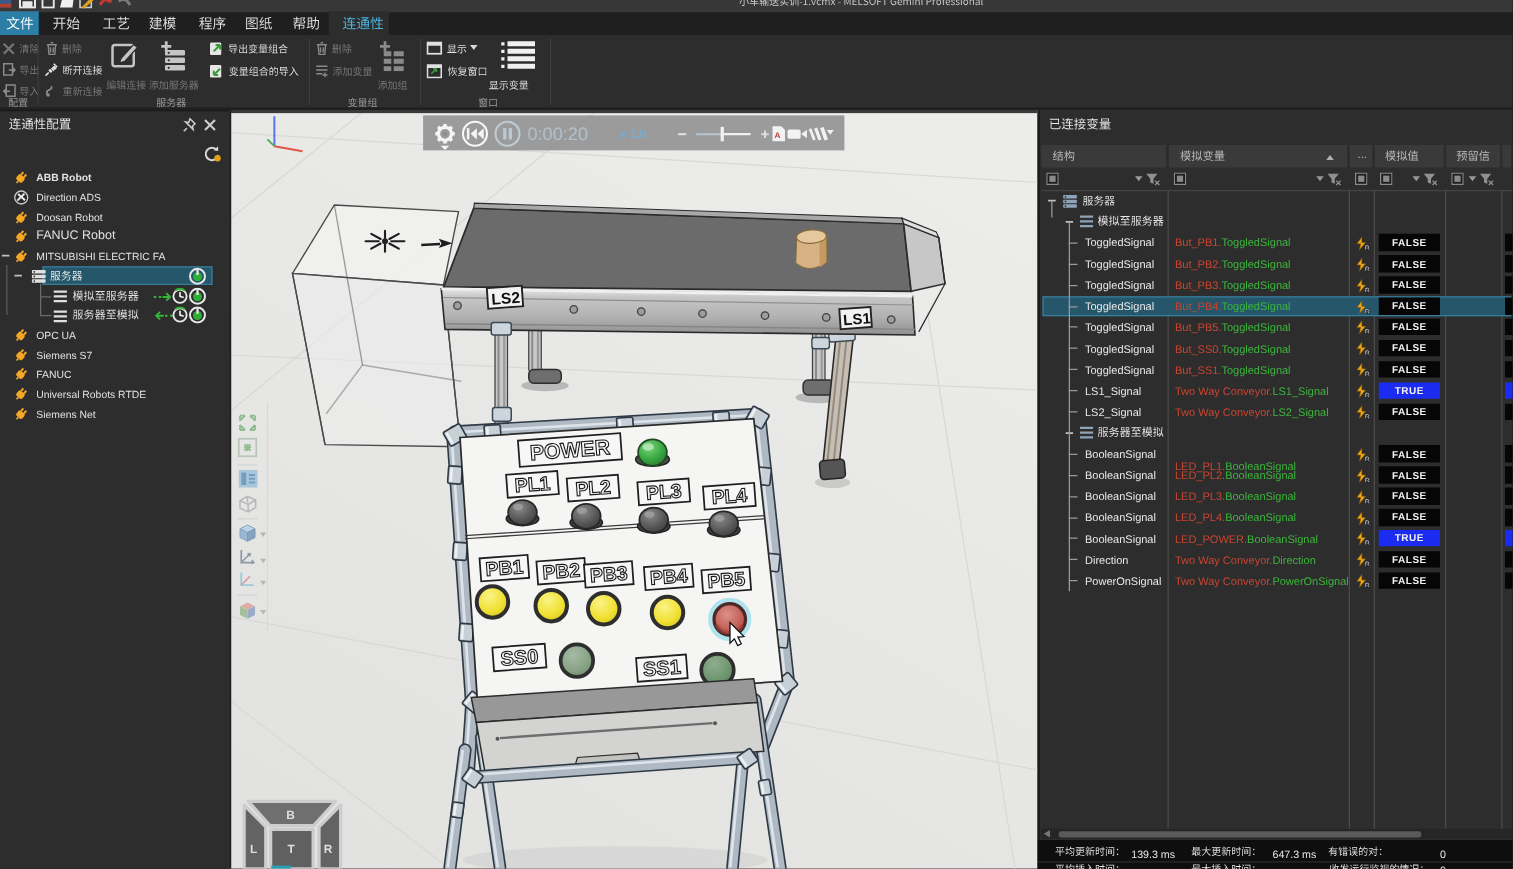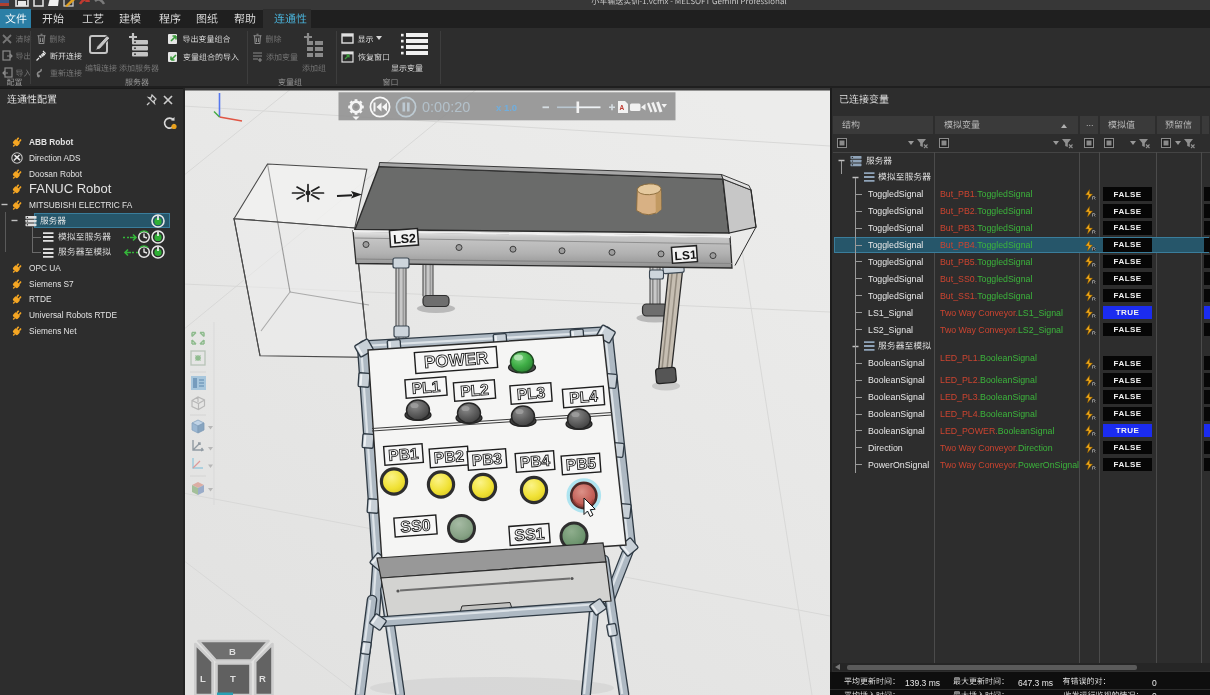--- a/index.html
+++ b/index.html
@@ -243,21 +243,21 @@
     </g>
   </svg>
 <div style="position:absolute;left:29px;top:168.70000000000002px;font-size:8.3px;line-height:10.3px;color:#e2e2e2;font-weight:400;white-space:pre;">Doosan Robot</div>
 <svg style="position:absolute;left:11px;top:183.4px;" width="12" height="12" viewBox="0 0 12 12">
     <g transform="rotate(40 6 6)">
       <rect x="2.9" y="4.3" width="6.2" height="5.4" rx="1.6" fill="#f5a623"></rect>
       <path d="M4.5 4.3 L4.5 1.6 M7.5 4.3 L7.5 1.6" stroke="#f5a623" stroke-width="1.6"></path>
       <path d="M6 9.7 L6 11.8" stroke="#f5a623" stroke-width="1.4"></path>
     </g>
   </svg>
-<div style="position:absolute;left:29px;top:184.4px;font-size:13px;line-height:10.3px;color:#e2e2e2;font-weight:400;white-space:pre;">FANUC Robot</div>
+<div style="position:absolute;left:29px;top:184.4px;font-size:10px;line-height:10.3px;color:#e2e2e2;font-weight:400;white-space:pre;">FANUC Robot</div>
 <svg style="position:absolute;left:11px;top:199.10000000000002px;" width="12" height="12" viewBox="0 0 12 12">
     <g transform="rotate(40 6 6)">
       <rect x="2.9" y="4.3" width="6.2" height="5.4" rx="1.6" fill="#f5a623"></rect>
       <path d="M4.5 4.3 L4.5 1.6 M7.5 4.3 L7.5 1.6" stroke="#f5a623" stroke-width="1.6"></path>
       <path d="M6 9.7 L6 11.8" stroke="#f5a623" stroke-width="1.4"></path>
     </g>
   </svg>
 <div style="position:absolute;left:29px;top:200.10000000000002px;font-size:8.3px;line-height:10.3px;color:#e2e2e2;font-weight:400;white-space:pre;">MITSUBISHI ELECTRIC FA</div>
 <svg style="position:absolute;left:11px;top:261.9px;" width="12" height="12" viewBox="0 0 12 12">
     <g transform="rotate(40 6 6)">
@@ -275,21 +275,21 @@
     </g>
   </svg>
 <div style="position:absolute;left:29px;top:278.6px;font-size:8.3px;line-height:10.3px;color:#e2e2e2;font-weight:400;white-space:pre;">Siemens S7</div>
 <svg style="position:absolute;left:11px;top:293.3px;" width="12" height="12" viewBox="0 0 12 12">
     <g transform="rotate(40 6 6)">
       <rect x="2.9" y="4.3" width="6.2" height="5.4" rx="1.6" fill="#f5a623"></rect>
       <path d="M4.5 4.3 L4.5 1.6 M7.5 4.3 L7.5 1.6" stroke="#f5a623" stroke-width="1.6"></path>
       <path d="M6 9.7 L6 11.8" stroke="#f5a623" stroke-width="1.4"></path>
     </g>
   </svg>
-<div style="position:absolute;left:29px;top:294.3px;font-size:8.3px;line-height:10.3px;color:#e2e2e2;font-weight:400;white-space:pre;">RTDE</div>
+<div style="position:absolute;left:29px;top:294.3px;font-size:8.3px;line-height:10.3px;color:#e2e2e2;font-weight:400;white-space:pre;">FANUC</div>
 <svg style="position:absolute;left:11px;top:309.0px;" width="12" height="12" viewBox="0 0 12 12">
     <g transform="rotate(40 6 6)">
       <rect x="2.9" y="4.3" width="6.2" height="5.4" rx="1.6" fill="#f5a623"></rect>
       <path d="M4.5 4.3 L4.5 1.6 M7.5 4.3 L7.5 1.6" stroke="#f5a623" stroke-width="1.6"></path>
       <path d="M6 9.7 L6 11.8" stroke="#f5a623" stroke-width="1.4"></path>
     </g>
   </svg>
 <div style="position:absolute;left:29px;top:310.0px;font-size:8.3px;line-height:10.3px;color:#e2e2e2;font-weight:400;white-space:pre;">Universal Robots RTDE</div>
 <svg style="position:absolute;left:11px;top:324.7px;" width="12" height="12" viewBox="0 0 12 12">
     <g transform="rotate(40 6 6)">
@@ -576,21 +576,21 @@
   </svg>
 <svg style="position:absolute;left:863px;top:340.4px;" width="12" height="12" viewBox="0 0 12 12">
     <g stroke="#8fa3b8" stroke-width="1.8">
       <path d="M1 2.2 L11.5 2.2 M1 6 L11.5 6 M1 9.8 L11.5 9.8"></path>
     </g>
   </svg>
 <svg style="position:absolute;left:878px;top:341.4px;overflow:visible" width="53" height="9" viewBox="0 0 52.8 8.8">
     <path d="M1 0.7V3.8C1 5.1 0.9 6.9 0.3 8.1C0.5 8.2 0.7 8.4 0.8 8.5C1.2 7.6 1.4 6.5 1.5 5.5H2.9V7.6C2.9 7.8 2.8 7.8 2.7 7.8C2.6 7.8 2.2 7.8 1.8 7.8C1.9 8 2 8.3 2 8.4C2.6 8.4 3 8.4 3.2 8.3C3.4 8.2 3.5 8 3.5 7.7V0.7ZM1.5 1.3H2.9V2.7H1.5ZM1.5 3.4H2.9V4.8H1.5C1.5 4.5 1.5 4.1 1.5 3.8ZM7.6 4.3C7.4 5 7 5.7 6.7 6.3C6.3 5.7 5.9 5 5.7 4.3ZM4.3 0.7V8.4H4.9V4.3H5.1C5.4 5.2 5.8 6.1 6.3 6.8C5.9 7.3 5.4 7.6 4.9 7.9C5.1 8 5.3 8.2 5.3 8.4C5.8 8.1 6.3 7.7 6.7 7.3C7.1 7.8 7.6 8.2 8.1 8.5C8.2 8.3 8.4 8.1 8.5 7.9C8 7.7 7.5 7.3 7.1 6.8C7.6 6 8 5 8.3 3.8L7.9 3.7L7.8 3.7H4.9V1.3H7.4V2.4C7.4 2.5 7.4 2.5 7.2 2.5C7.1 2.6 6.6 2.6 6.1 2.5C6.2 2.7 6.3 2.9 6.3 3.1C7 3.1 7.4 3.1 7.7 3C8 2.9 8 2.7 8 2.4V0.7Z M12.7 4.4C12.7 4.7 12.6 5 12.6 5.3H9.9V5.8H12.4C11.8 7 10.9 7.6 9.3 7.9C9.4 8 9.6 8.3 9.7 8.4C11.4 8 12.5 7.3 13.1 5.8H15.7C15.6 7 15.4 7.5 15.2 7.7C15.1 7.8 15 7.8 14.8 7.8C14.6 7.8 14 7.8 13.5 7.7C13.6 7.9 13.7 8.1 13.7 8.3C14.2 8.4 14.7 8.4 15 8.4C15.3 8.3 15.5 8.3 15.7 8.1C16 7.8 16.2 7.2 16.4 5.6C16.4 5.5 16.5 5.3 16.5 5.3H13.2C13.3 5 13.4 4.7 13.4 4.4ZM15.4 1.8C14.8 2.3 14.1 2.8 13.3 3.1C12.6 2.8 12 2.4 11.7 1.9L11.8 1.8ZM12.2 0.3C11.7 1.1 10.8 2 9.6 2.6C9.7 2.8 9.9 3 10 3.1C10.5 2.9 10.9 2.6 11.2 2.3C11.6 2.7 12 3.1 12.5 3.4C11.5 3.7 10.3 3.9 9.2 4C9.3 4.2 9.4 4.4 9.5 4.6C10.8 4.4 12.1 4.2 13.3 3.7C14.3 4.1 15.5 4.4 16.9 4.5C17 4.3 17.1 4 17.3 3.9C16.1 3.8 15 3.7 14.1 3.4C15 2.9 15.9 2.3 16.4 1.5L16 1.2L15.9 1.3H12.3C12.5 1 12.7 0.7 12.8 0.5Z M19.3 1.3H20.8V2.6H19.3ZM23.1 1.3H24.7V2.6H23.1ZM23 3.5C23.4 3.6 23.8 3.8 24.1 4H21.6C21.8 3.8 22 3.5 22.1 3.2L21.4 3.1V0.7H18.7V3.1H21.4C21.3 3.4 21 3.7 20.8 4H18.1V4.6H20.2C19.6 5.2 18.8 5.6 17.9 6C18 6.1 18.2 6.4 18.2 6.5L18.7 6.3V8.4H19.3V8.2H20.8V8.4H21.4V5.7H19.8C20.3 5.4 20.7 5 21.1 4.6H22.7C23.1 5 23.6 5.4 24.1 5.7H22.5V8.4H23.1V8.2H24.7V8.4H25.3V6.3L25.7 6.4C25.8 6.3 26 6 26.2 5.9C25.2 5.7 24.2 5.2 23.5 4.6H26V4H24.4L24.6 3.8C24.4 3.6 23.8 3.3 23.3 3.1ZM22.5 0.7V3.1H25.3V0.7ZM19.3 7.6V6.3H20.8V7.6ZM23.1 7.6V6.3H24.7V7.6Z M27.7 4C28 3.9 28.5 3.9 33.3 3.7C33.5 3.9 33.7 4.1 33.8 4.3L34.4 3.9C33.9 3.3 32.9 2.4 32.1 1.8L31.6 2.2C32 2.5 32.4 2.8 32.7 3.1L28.6 3.3C29.2 2.8 29.8 2.1 30.3 1.5H34.5V0.8H27.1V1.5H29.4C28.9 2.2 28.3 2.8 28.1 3C27.8 3.2 27.6 3.3 27.5 3.4C27.5 3.5 27.7 3.9 27.7 4ZM30.4 4.1V5.2H27.6V5.9H30.4V7.5H26.9V8.1H34.7V7.5H31.1V5.9H34V5.2H31.1V4.1Z M39.4 4.1H42.4V4.7H39.4ZM39.4 3H42.4V3.6H39.4ZM41.6 0.4V1.1H40.3V0.4H39.7V1.1H38.4V1.6H39.7V2.3H40.3V1.6H41.6V2.3H42.3V1.6H43.5V1.1H42.3V0.4ZM38.7 2.5V5.2H40.5C40.5 5.5 40.5 5.7 40.4 5.9H38.2V6.5H40.2C39.9 7.2 39.2 7.6 37.9 7.9C38.1 8.1 38.2 8.3 38.3 8.4C39.8 8.1 40.5 7.4 40.9 6.5C41.3 7.5 42.2 8.1 43.3 8.4C43.4 8.3 43.6 8 43.7 7.9C42.7 7.7 41.9 7.2 41.5 6.5H43.5V5.9H41.1C41.1 5.7 41.1 5.5 41.2 5.2H43.1V2.5ZM36.7 0.4V2.1H35.6V2.7H36.7V2.7C36.5 3.9 36 5.3 35.5 6C35.6 6.2 35.8 6.5 35.8 6.7C36.2 6.1 36.5 5.3 36.7 4.5V8.4H37.4V3.9C37.6 4.4 37.9 4.9 38 5.2L38.4 4.8C38.3 4.5 37.6 3.4 37.4 3V2.7H38.3V2.1H37.4V0.4Z M48.5 1.4C49 2.2 49.5 3.4 49.6 4.1L50.2 3.8C50 3.1 49.5 2 49 1.2ZM45.5 0.4V2.1H44.4V2.7H45.5V4.7C45 4.8 44.6 4.9 44.2 5L44.4 5.7L45.5 5.3V7.7C45.5 7.8 45.4 7.8 45.3 7.8C45.2 7.8 44.9 7.8 44.5 7.8C44.6 8 44.7 8.3 44.7 8.4C45.2 8.4 45.6 8.4 45.8 8.3C46 8.2 46.1 8 46.1 7.7V5.1L47 4.8L46.9 4.2L46.1 4.5V2.7H46.9V2.1H46.1V0.4ZM51.1 0.6C51 4.1 50.6 6.5 48.7 7.9C48.9 8 49.1 8.3 49.2 8.4C50.1 7.7 50.7 6.8 51 5.8C51.4 6.6 51.8 7.6 51.9 8.2L52.6 7.9C52.4 7.1 51.8 5.8 51.3 4.9C51.6 3.7 51.7 2.3 51.7 0.6ZM47.5 7.6V7.6L47.5 7.6C47.7 7.4 47.9 7.2 49.9 5.8C49.8 5.6 49.7 5.4 49.7 5.2L48.2 6.2V0.7H47.6V6.3C47.6 6.7 47.3 7 47.1 7.1C47.2 7.2 47.4 7.5 47.5 7.6Z" fill="#e8e8e8"></path>
   </svg>
 <div style="position:absolute;left:868px;top:358.29999999999995px;font-size:8.8px;line-height:10.8px;color:#e8e8e8;font-weight:400;white-space:pre;">BooleanSignal</div>
-<div style="position:absolute;left:940px;top:353px;font-size:8.8px;line-height:10.8px;color:#3cb53c;font-weight:400;white-space:pre;"><span style="color:#cc4430">LED_PL1.</span><span style="color:#3cb53c">BooleanSignal</span></div>
+<div style="position:absolute;left:940px;top:368px;font-size:8.8px;line-height:10.8px;color:#3cb53c;font-weight:400;white-space:pre;"><span style="color:#cc4430">LED_PL1.</span><span style="color:#3cb53c">BooleanSignal</span></div>
 <svg style="position:absolute;left:1084px;top:357.79999999999995px;" width="12" height="12" viewBox="0 0 12 12">
     <path d="M5.5 0.5 L1.5 6 L4.5 6 L3.5 11 L8.5 5 L5.5 5 Z" fill="#f0a818" stroke="#7a5000" stroke-width="0.5"></path>
     <rect x="8" y="7" width="3.4" height="4" fill="#222"></rect>
     <path d="M8.6 10.6 L8.6 7.6 L10 7.6 Q11 7.6 11 8.5 Q11 9.2 10.2 9.3 L11.2 10.6" stroke="#ccc" stroke-width="0.7" fill="none"></path>
   </svg>
 <div style="position:absolute;left:1103px;top:356.29999999999995px;width:49px;height:13.5px;background:#060606;"></div>
 <div style="position:absolute;left:1103px;top:358.59999999999997px;font-size:8px;line-height:10px;color:#f2f2f2;font-weight:700;white-space:pre;"><div style="width:49px;text-align:center;letter-spacing:0.4px">FALSE</div></div>
 <div style="position:absolute;left:1203.5px;top:356.29999999999995px;width:6.5px;height:13.5px;background:#060606;"></div>
 <div style="position:absolute;left:868px;top:375.2px;font-size:8.8px;line-height:10.8px;color:#e8e8e8;font-weight:400;white-space:pre;">BooleanSignal</div>
 <div style="position:absolute;left:940px;top:375.2px;font-size:8.8px;line-height:10.8px;color:#3cb53c;font-weight:400;white-space:pre;"><span style="color:#cc4430">LED_PL2.</span><span style="color:#3cb53c">BooleanSignal</span></div>

